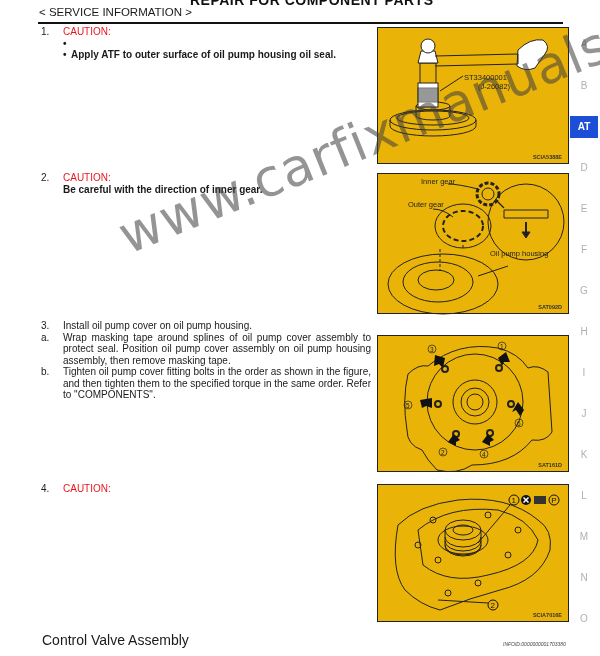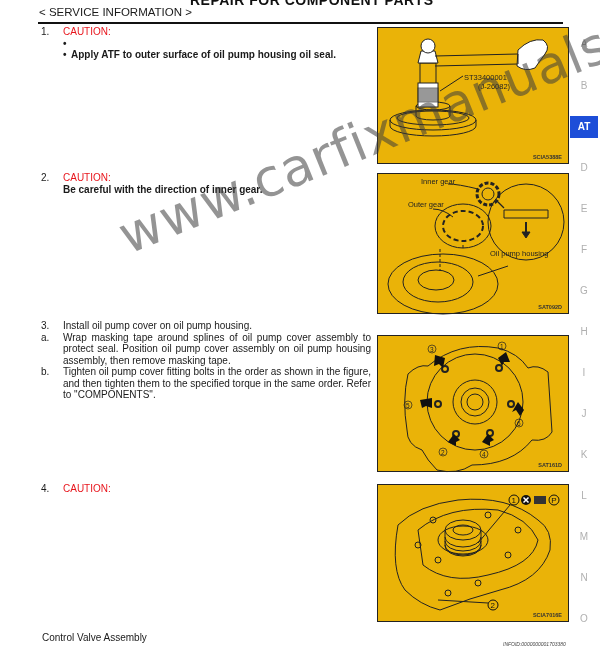--- a/index.html
+++ b/index.html
@@ -35,21 +35,21 @@
   .fig-code {
     position: absolute; right: 6px; bottom: 3px; font-size: 5.5px; color: #333; font-weight: bold;
   }
   .fig-label { position: absolute; font-size: 7.5px; color: #222; }
   .side-tabs { position: absolute; left: 570px; top: 30px; width: 30px; }
   .side-tab {
     position: absolute; left: 0; width: 28px; height: 22px; text-align: center;
     font-size: 10px; line-height: 22px; color: #b0b0b0;
   }
   .side-tab.active { background: #1d4ed8; color: #fff; font-weight: bold; }
-  .footer-title { position: absolute; left: 42px; top: 632px; font-size: 10px; color: #1a1a1a; }
+  .footer-title { position: absolute; left: 42px; top: 632px; font-size: 14px; color: #1a1a1a; }
   .footer-id {
     position: absolute; left: 503px; top: 641px; font-size: 5px; color: #444; font-style: italic;
   }
   .watermark {
     position: absolute; left: 110px; top: 210px; font-size: 52px; color: rgba(60,60,60,0.55);
     transform: rotate(-22deg); transform-origin: left top; white-space: nowrap;
     font-family: "DejaVu Sans", sans-serif; letter-spacing: 1px; pointer-events: none;
   }
 </style>
 </head>

